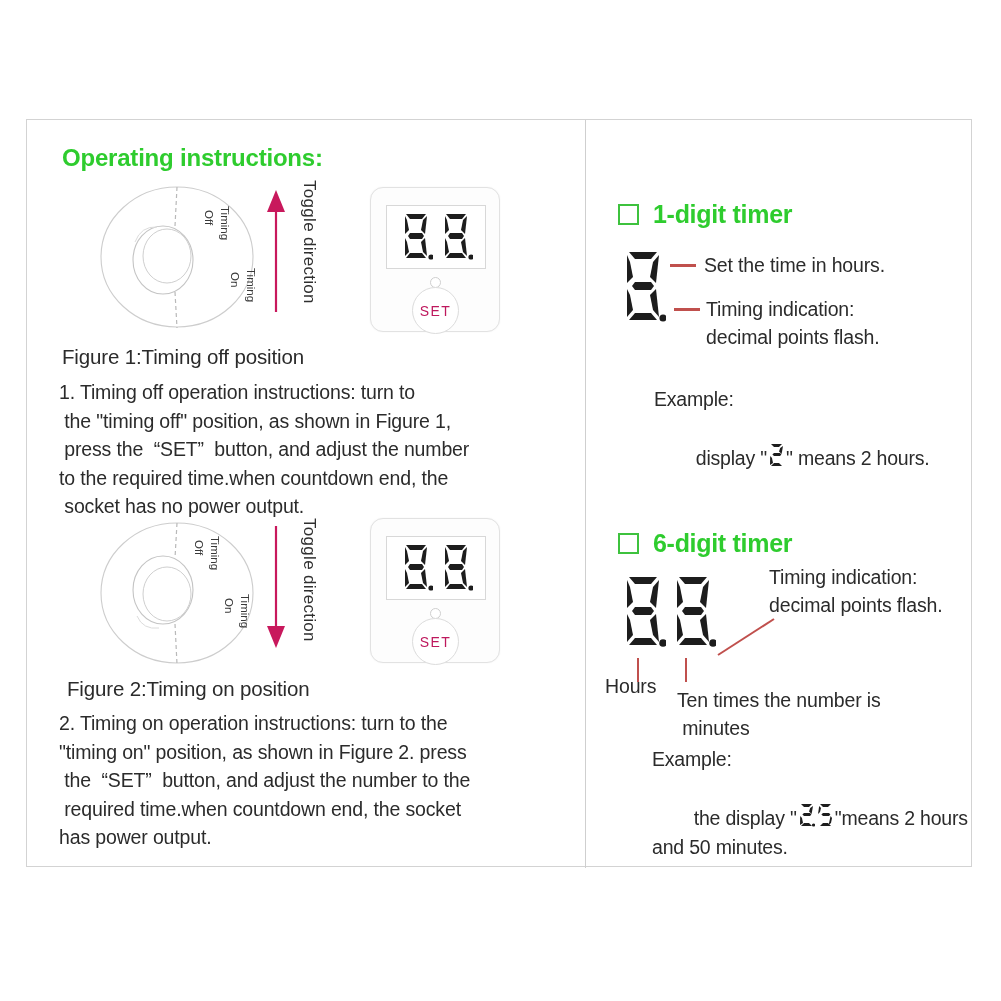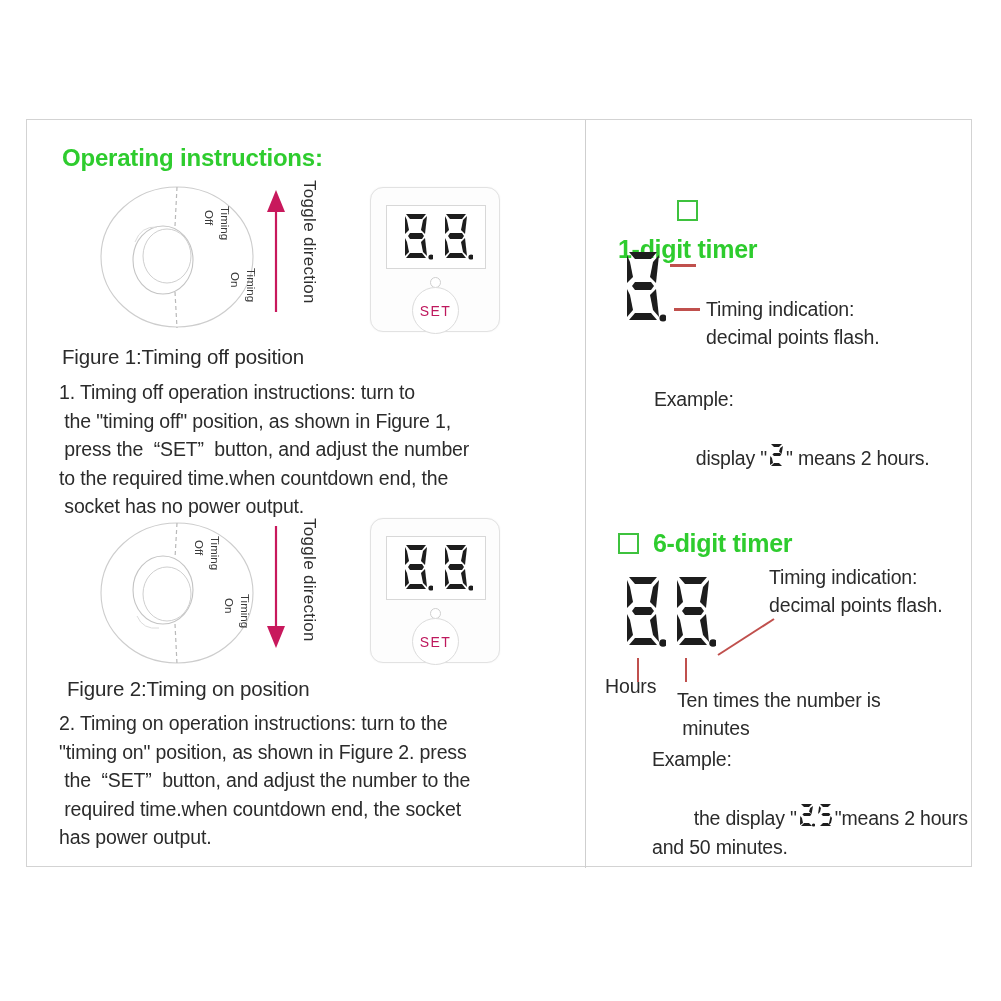--- a/index.html
+++ b/index.html
@@ -317,41 +317,42 @@
 
       <div class="body-text" style="left:32px; top:589px; width:525px;">2. Timing on operation instructions: turn to the
 "timing on" position, as shown in Figure 2. press
  the  “SET”  button, and adjust the number to the
  required time.when countdown end, the socket
 has power output.</div>
     </div>
 
     <div class="col-right">
 
-      <div class="sec-head" style="left:32px; top:80px;flex-direction:column;">
+      <div class="sec-head" style="left:32px; top:80px;">
         <span class="chk"></span>
         <span class="lbl">1-digit timer</span>
       </div>
 
       <div style="position:absolute; left:34px; top:128px;">
         <svg width="46" height="82" viewBox="0 0 46 82">
           <g fill="#1d1d1d">
             <polygon points="9,4 37,4 31,11 15,11"></polygon>
             <polygon points="39,7 36,35 30,29 33,14"></polygon>
             <polygon points="36,41 39,69 33,62 30,47"></polygon>
             <polygon points="9,72 37,72 31,65 15,65"></polygon>
             <polygon points="7,41 10,47 13,62 7,69"></polygon>
             <polygon points="7,7 10,14 13,29 7,35"></polygon>
             <polygon points="12,38 15,34 31,34 34,38 31,42 15,42"></polygon>
           </g>
           <circle cx="43" cy="70" r="3.6" fill="#1d1d1d"></circle>
         </svg>
       </div>
 
       <div class="callout-line" style="left:84px; top:144px; width:26px; height:3px;"></div>
+      <div class="callout-text" style="left:118px; top:131px; width:260px;">Set the time in hours.</div>
 
       <div class="callout-line" style="left:88px; top:188px; width:26px; height:3px;"></div>
       <div class="callout-text" style="left:120px; top:175px; width:260px;">Timing indication:
 decimal points flash.</div>
 
       <div class="example-text" style="left:31px; top:265px; width:340px;">Example:</div>
 
       <div class="example-text" style="left:31px; top:294px; width:340px;">
         <span>display "</span><svg class="inline-seg" width="17" height="26" viewBox="0 0 17 26">
           <g fill="#1d1d1d">

